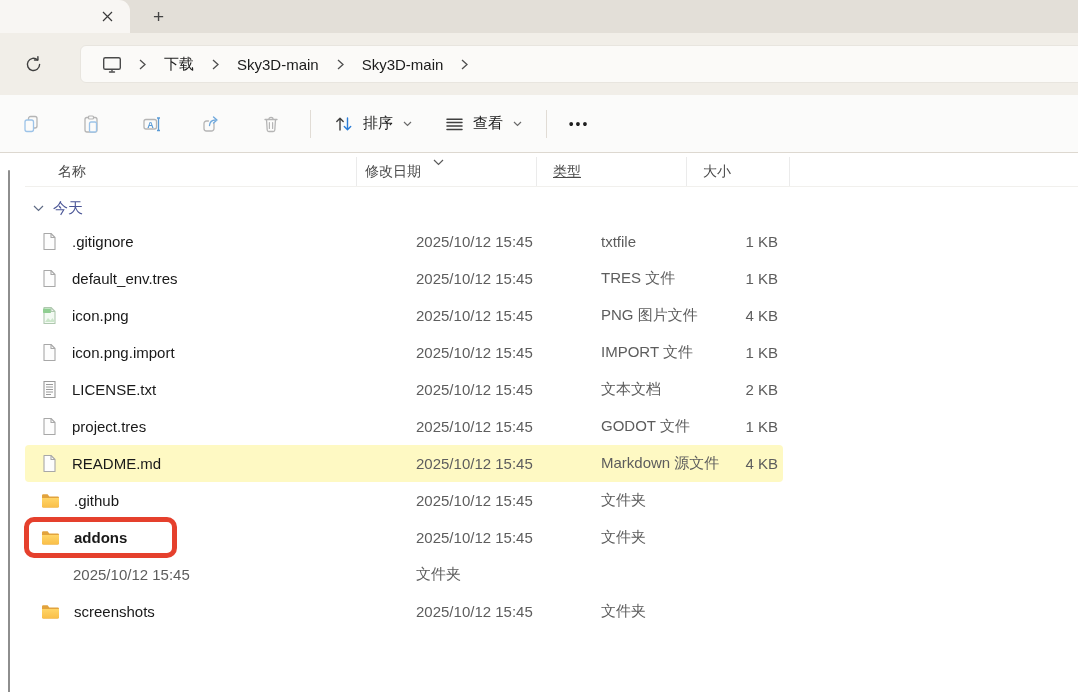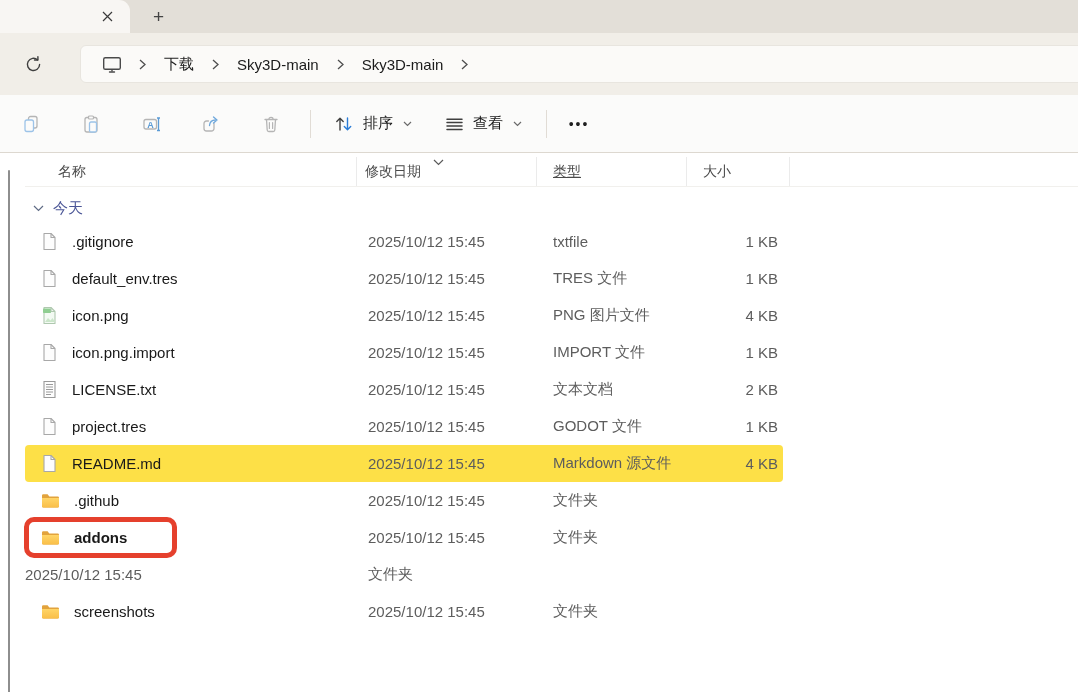--- a/index.html
+++ b/index.html
@@ -59,25 +59,25 @@
   .sort-chevron { position:absolute; top:-5px; left:433px; }
 
   .grouprow { margin:8px 0 2px 25px; height:26px; display:flex; align-items:center; }
   .grouprow .gchev { display:flex; margin-left:8px; }
   .grouprow .glabel { margin-left:9px; font-size:15px; color:#4a5596; }
 
   .rows { margin-left:25px; width:758px; }
   .frow { position:relative; height:37px; display:grid;
     grid-template-columns:343px 185px 150px 75px; align-items:center;
     border-radius:4px; }
-  .frow.highlighted { background:#fde047; }
+  .frow.highlighted { background:#fef9c3; }
   .c-name { display:flex; align-items:center; padding-left:16px; gap:14px;
     font-size:15px; color:#191919; white-space:nowrap; }
   .c-name .ficon { display:flex; flex:0 0 auto; }
-  .c-date, .c-type { font-size:15px; color:#5d5d5d; white-space:nowrap; }
+  .c-date, .c-type { font-size:15px; color:#5d5d5d; white-space:nowrap;margin-left:48px; }
   .c-size { font-size:15px; color:#5d5d5d; text-align:right; padding-right:0; }
   .frow.bold .fname { font-weight:700; }
   .annotation-box { position:absolute; left:-1px; top:-2px; width:153px; height:41px;
     border:5px solid #E5402D; border-radius:10px; pointer-events:none; }
 </style>
 </head>
 <body>
 
 <div class="tabbar">
   <div class="tab">

